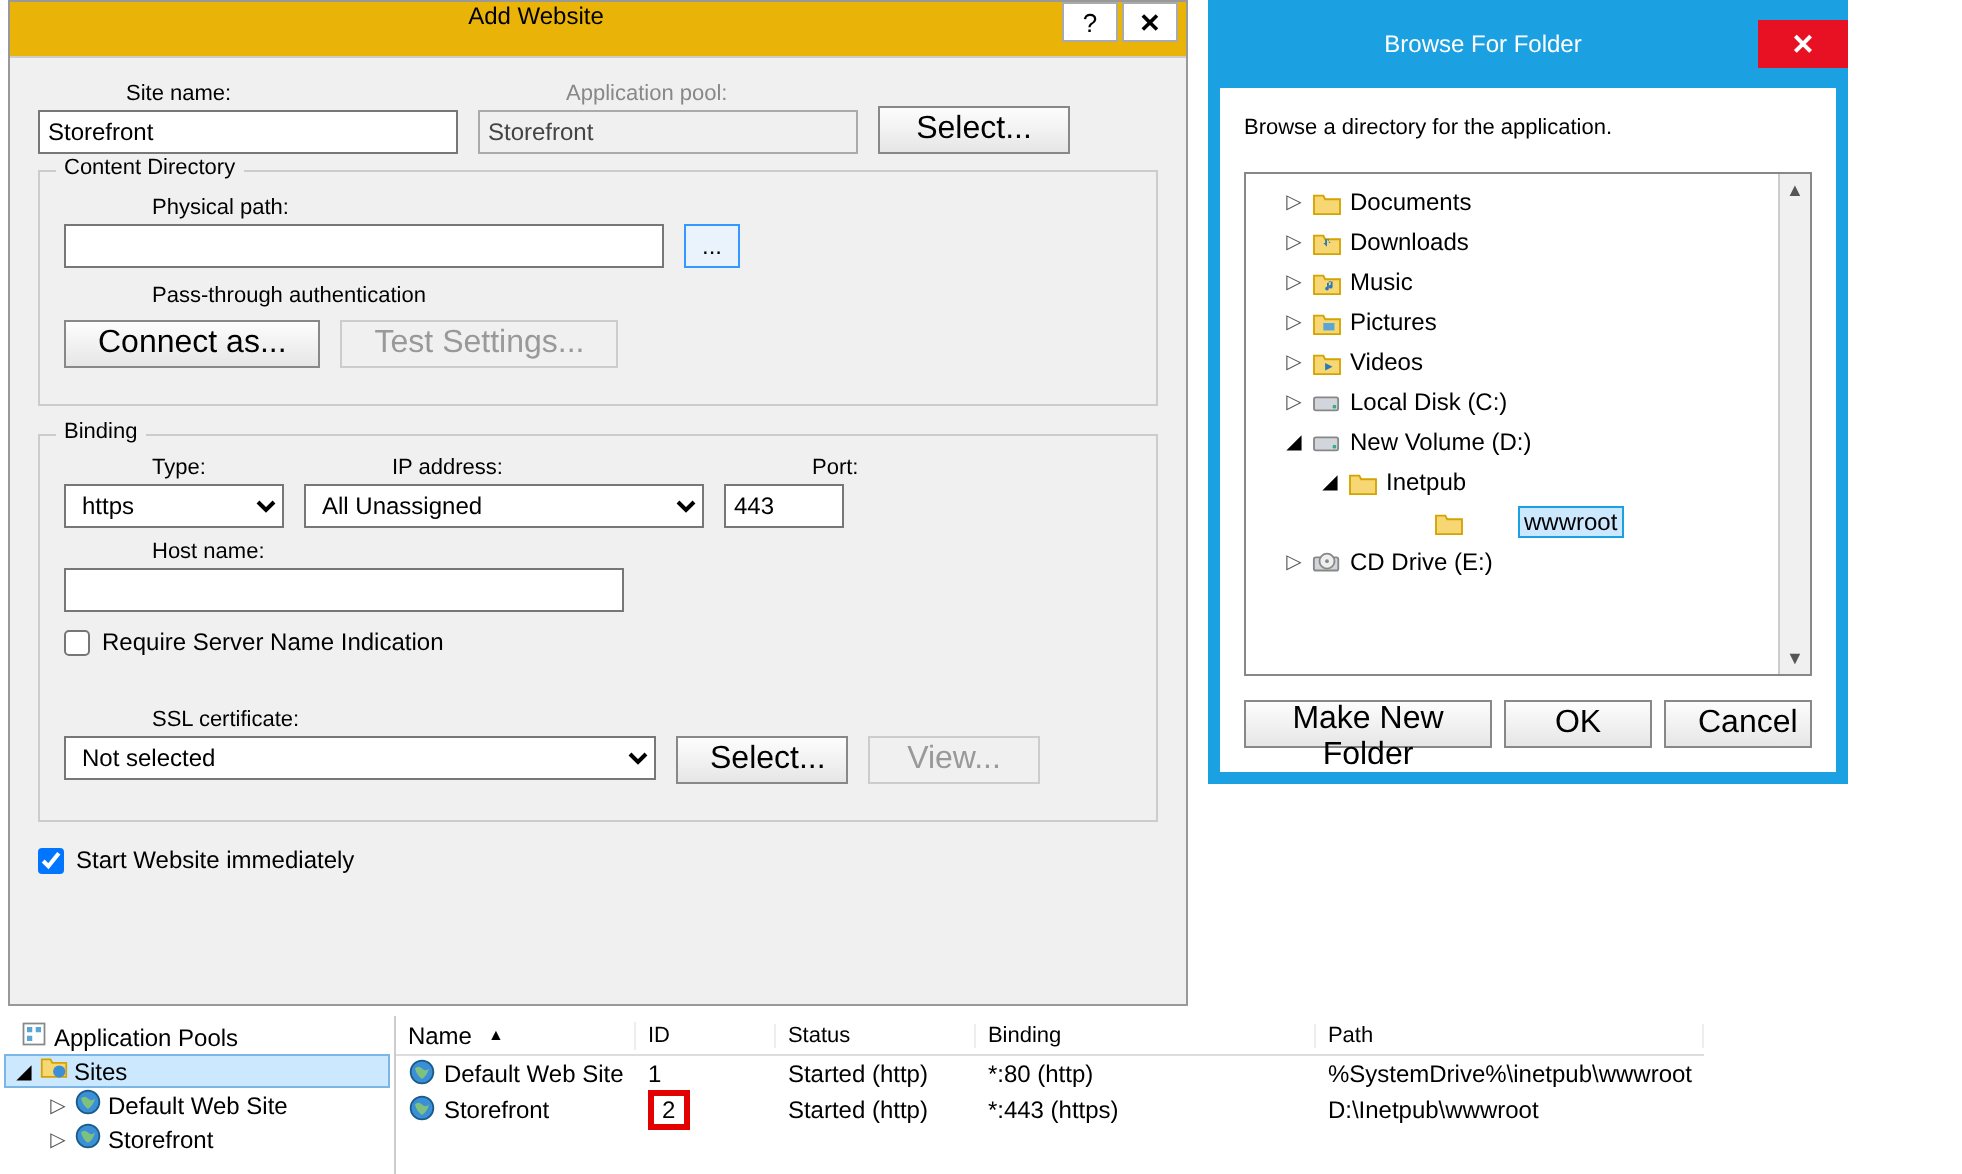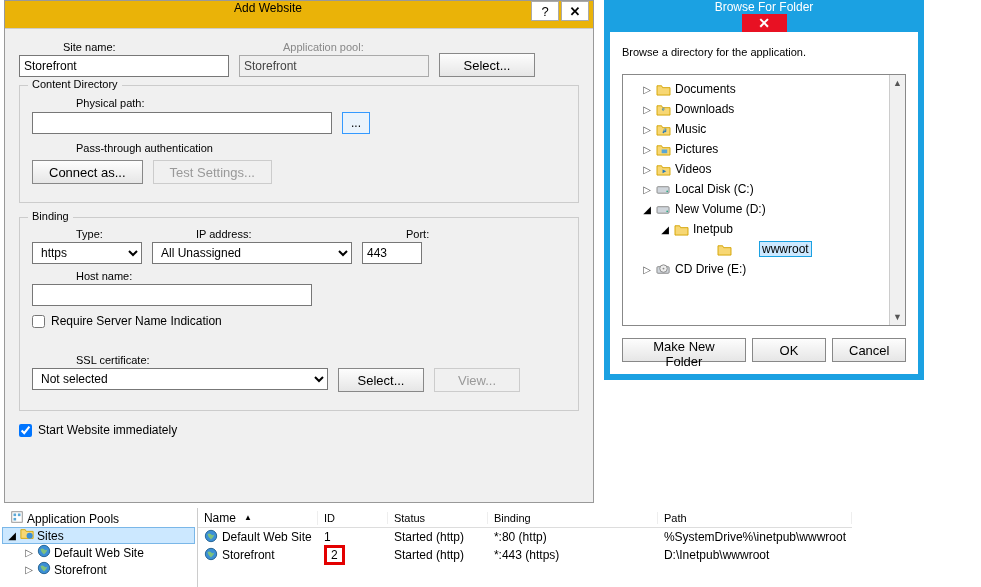--- a/index.html
+++ b/index.html
@@ -11,32 +11,32 @@
     .dlg-title { flex: 1; text-align: center; font-size: 12px; }
     .dlg-help, .dlg-close { width: 28px; height: 20px; border: 1px solid #aaa; background: #fff; display: flex; align-items: center; justify-content: center; margin-right: 2px; font-size: 13px; cursor: pointer; }
     .dlg-close { margin-right: 4px; font-weight: bold; }
     .dlg-body { padding: 12px 14px; }
     .row { display: flex; gap: 10px; margin-bottom: 6px; }
     .col { display: flex; flex-direction: column; }
     .lbl { font-size: 11px; margin-bottom: 2px; color: #000; margin-left: 44px; }
     .lbl-disabled { color: #888; }
     .txt { height: 22px; border: 1px solid #777; background: #fff; padding: 0 4px; font-size: 12px; }
     .txt-ro { background: #f0f0f0; border: 1px solid #aaa; color: #444; }
-    .btn { height: 24px; padding: 0 16px; border: 1px solid #888; background: linear-gradient(#fdfdfd,#e6e6e6); cursor: pointer; font-size: 13px; }
+    .btn { height: 24px; padding: 0 16px; border: 1px solid #888; background: linear-gradient(#fdfdfd,#e6e6e6); cursor: pointer; font-size: 16px; }
     .btn-disabled { color: #999; background: #f0f0f0; border-color: #ccc; cursor: default; }
     .group { border: 1px solid #ccc; padding: 10px 12px 12px; margin-top: 8px; position: relative; }
     .group-title { position: absolute; top: -8px; left: 8px; background: #f0f0f0; padding: 0 4px; font-size: 11px; text-align: center; }
     .browse-btn { width: 28px; height: 22px; border: 1px solid #3399ff; background: #eaf3fb; display: flex; align-items: center; justify-content: center; cursor: pointer; }
     .sel { height: 22px; border: 1px solid #777; background: #fff; padding: 0 4px; }
     .chk-row { display: flex; align-items: center; gap: 6px; margin-top: 8px; }
     input[type=checkbox] { width: 13px; height: 13px; }
     
     
     .browse-dialog { position: absolute; left: 604px; top: 0; width: 320px; border: 6px solid #1ba1e2; background: #fff; }
-    .browse-titlebar { height: 32px; background: #1ba1e2; color: #fff; display: flex; align-items: center; position: relative; margin: -6px -6px 0 -6px; flex-direction: column; }
+    .browse-titlebar { height: 44px; background: #1ba1e2; color: #fff; display: flex; align-items: center; position: relative; margin: -6px -6px 0 -6px; }
     .browse-title { flex: 1; text-align: center; font-size: 12px; }
     .browse-close { width: 45px; height: 24px; background: #e81123; color: #fff; display: flex; align-items: center; justify-content: center; font-size: 14px; font-weight: bold; cursor: pointer; }
     .browse-body { padding: 14px 12px 12px; }
     .browse-instr { font-size: 11px; margin-bottom: 16px; }
     .tree-container { border: 1px solid #888; height: 252px; display: flex; }
     .tree { flex: 1; padding: 4px 0; overflow: hidden; }
     .tree-scrollbar { width: 16px; border-left: 1px solid #ccc; background: #f0f0f0; display: flex; flex-direction: column; }
     .tree-scrollbar .arrow { height: 16px; display: flex; align-items: center; justify-content: center; font-size: 9px; color: #555; }
     .tree-scrollbar .track { flex: 1; }
     .tree-item { display: flex; align-items: center; height: 20px; padding-left: 6px; gap: 2px; cursor: pointer; }

